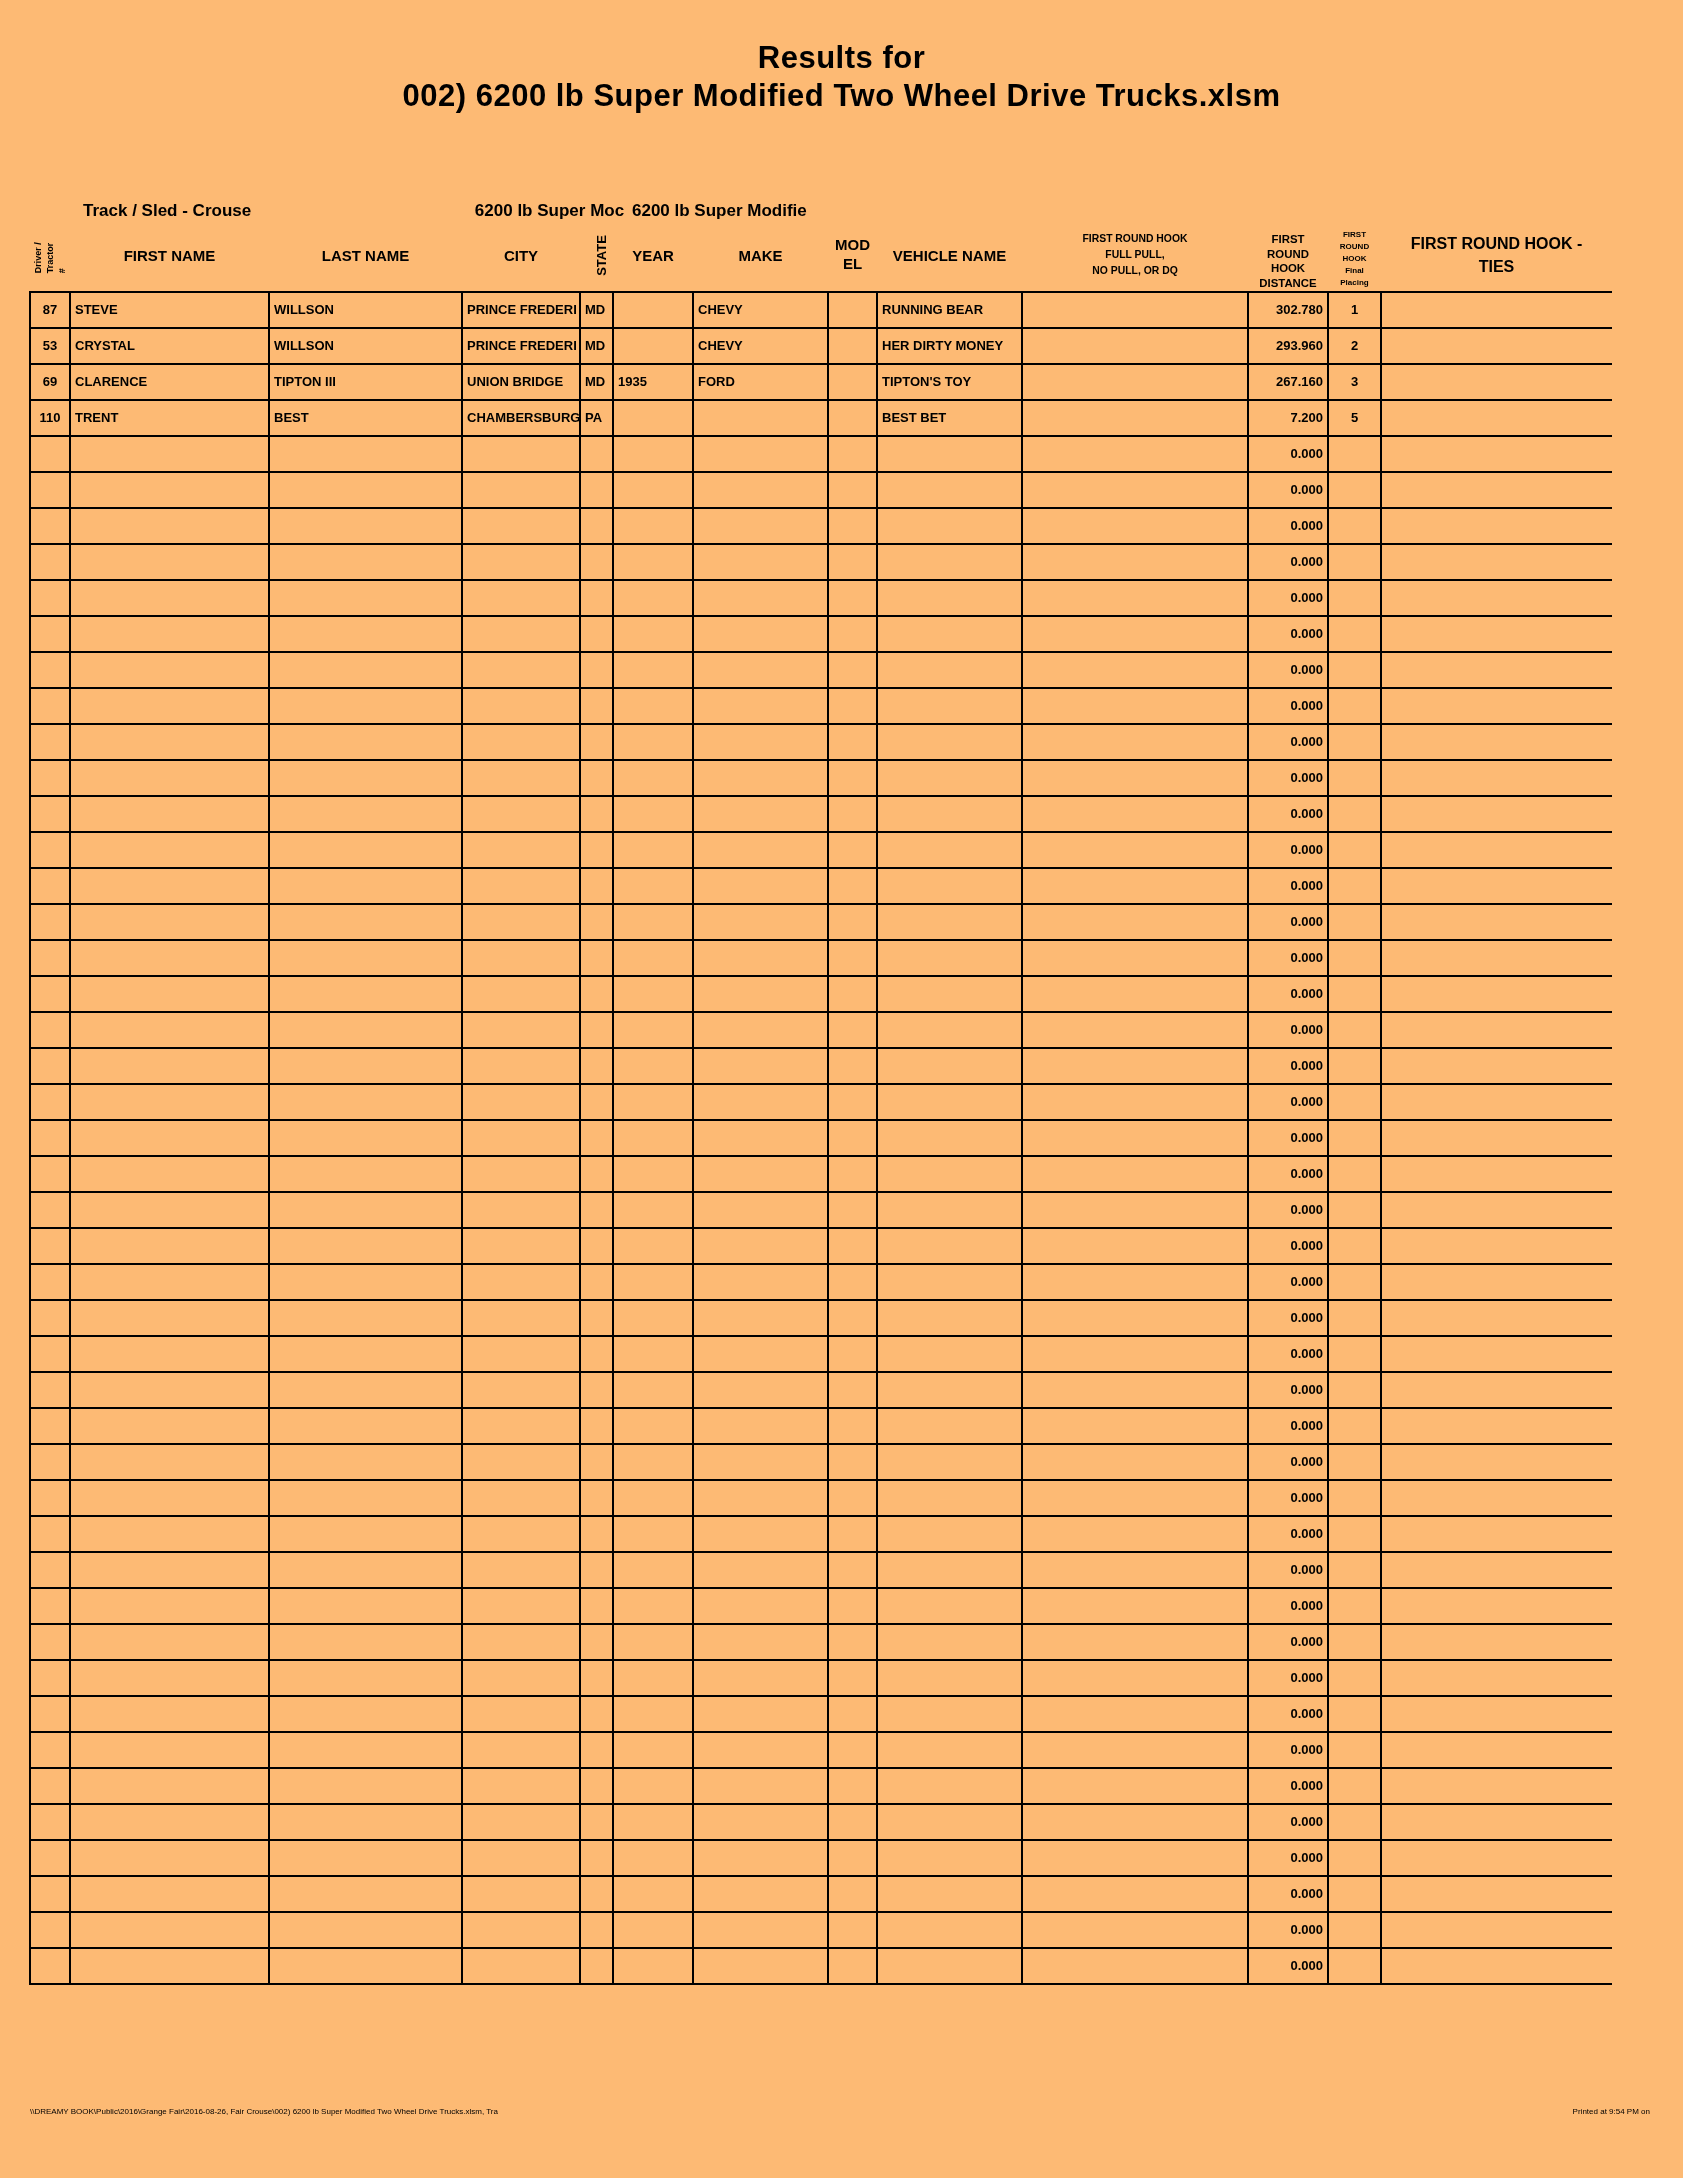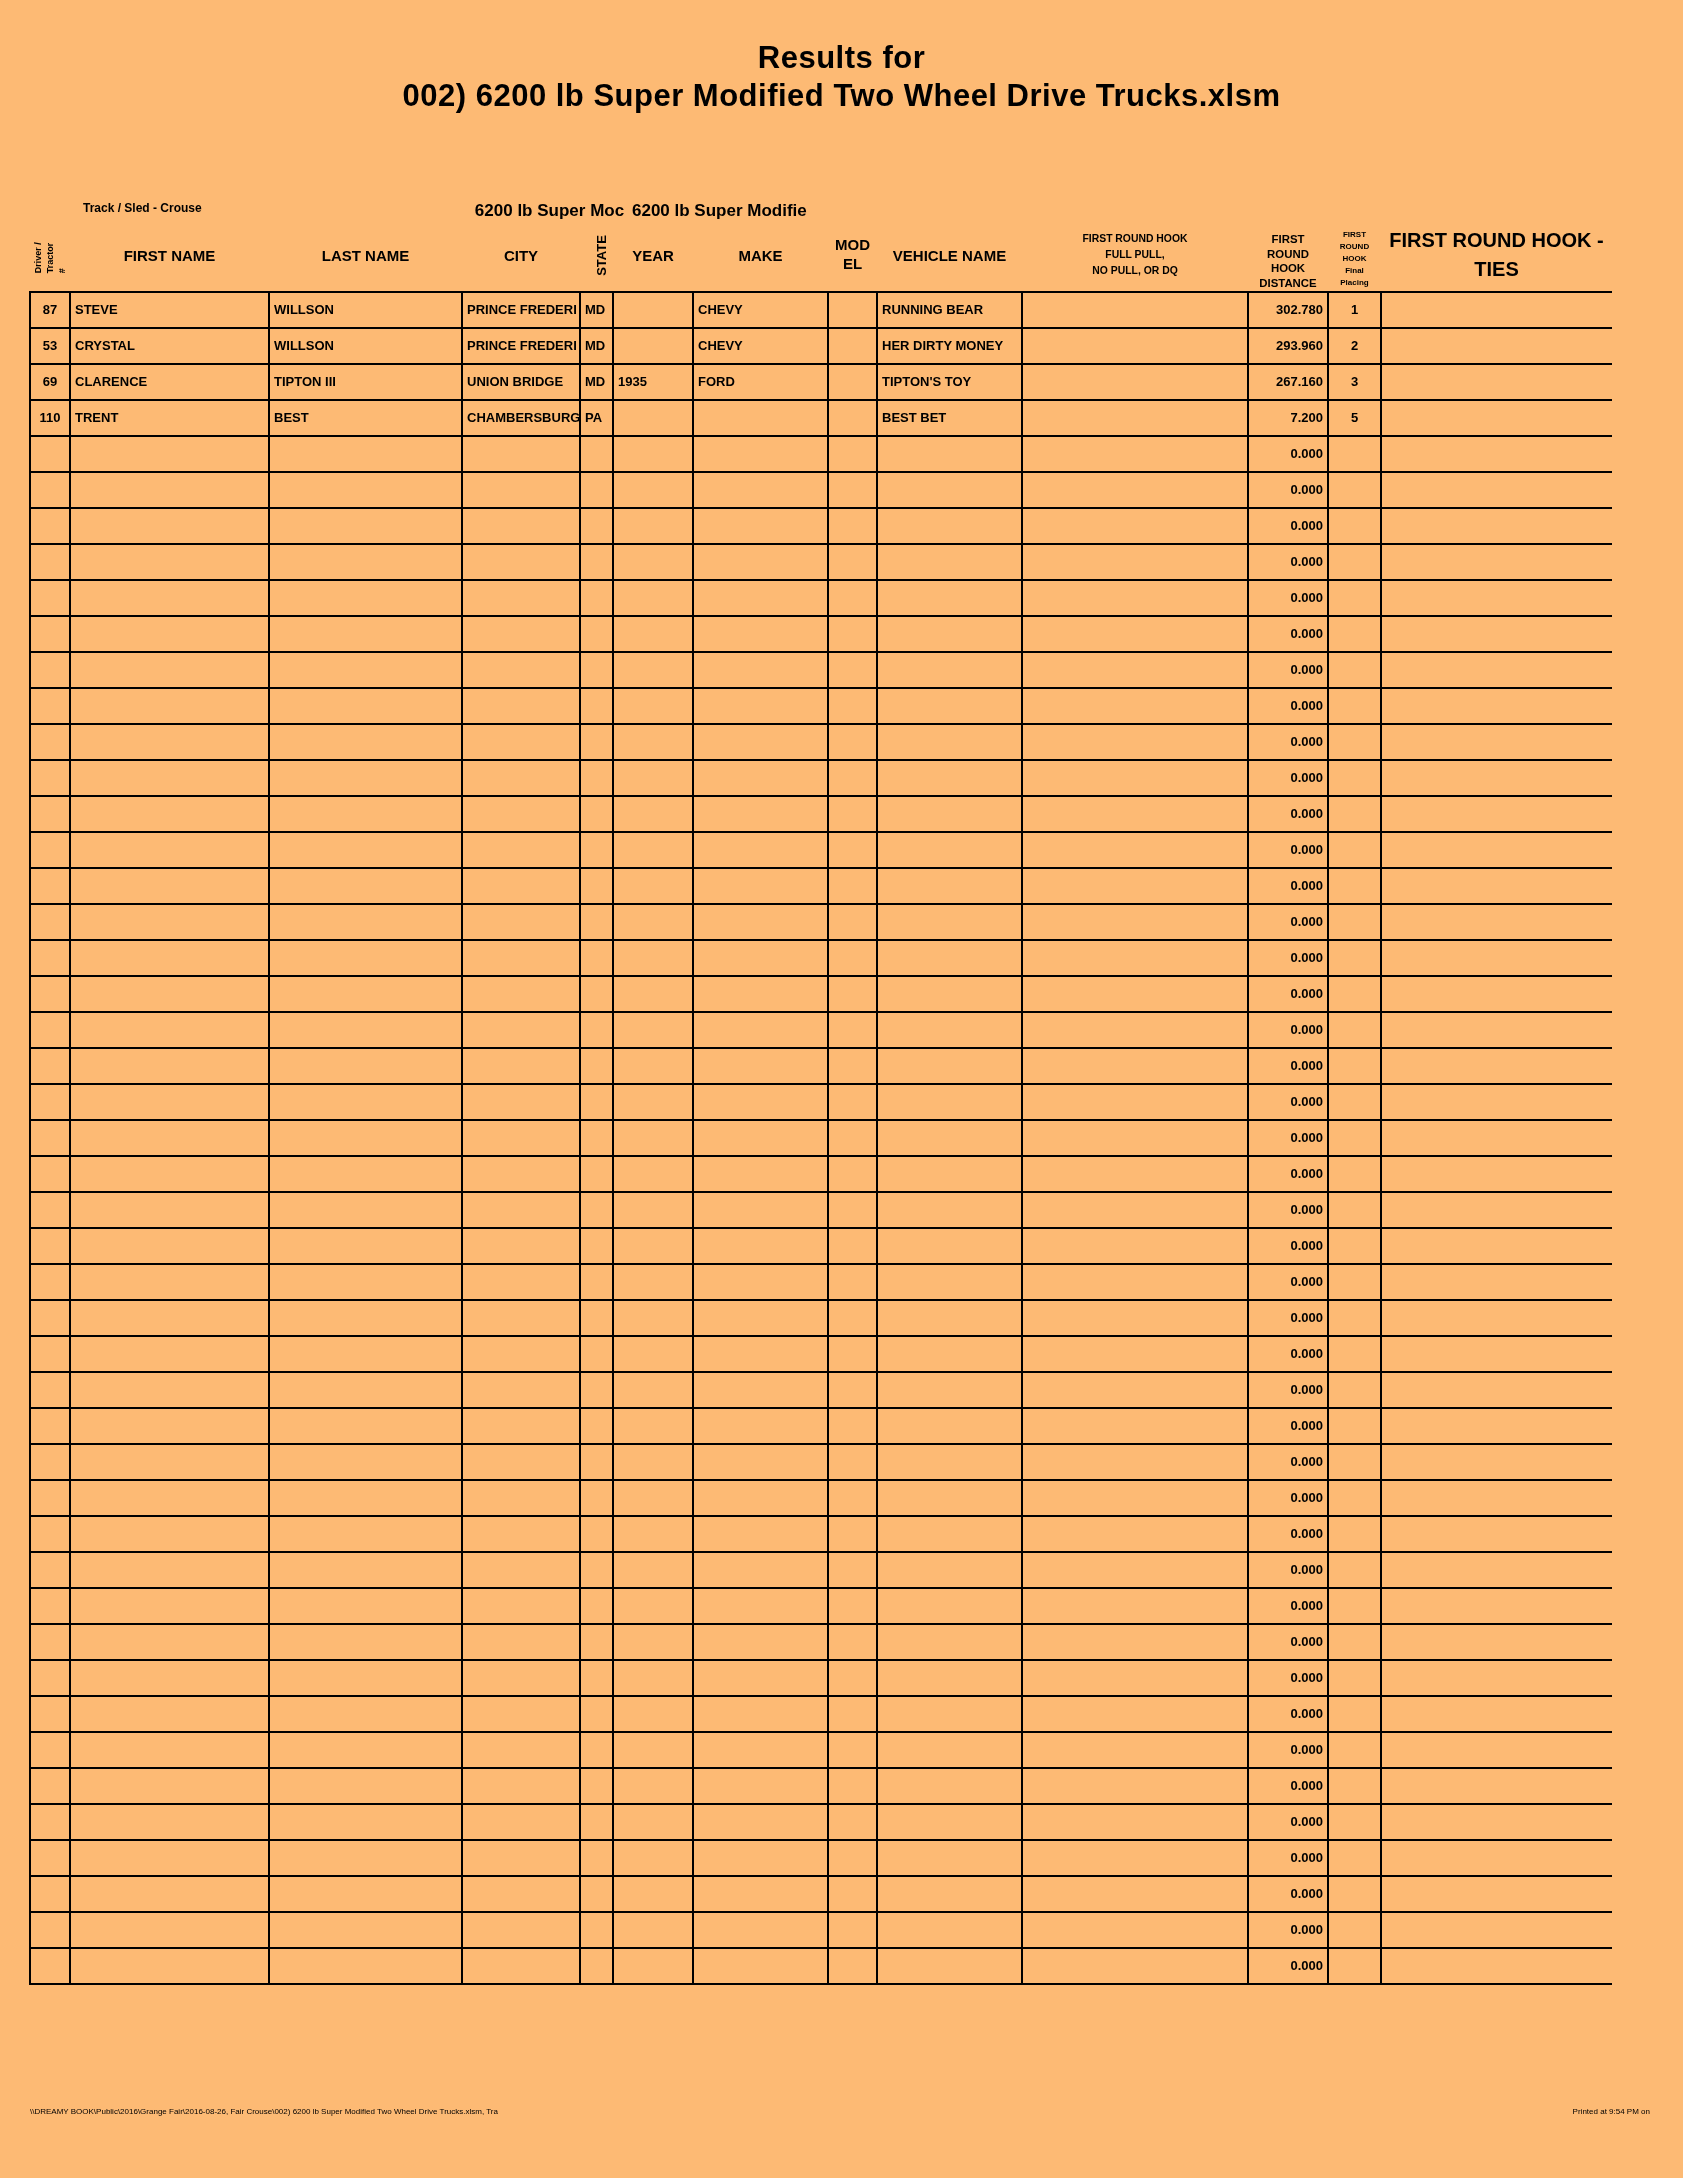--- a/index.html
+++ b/index.html
@@ -8,40 +8,40 @@
     width:1683px; height:2178px;
     background:#fdba74;
     font-family:"Liberation Sans", sans-serif;
     font-weight:bold;
     color:#000;
     overflow:hidden;
   }
   .title1 { position:absolute; top:40px; left:0; width:100%; text-align:center; font-size:31px; letter-spacing:0.5px; }
   .title2 { position:absolute; top:78px; left:0; width:100%; text-align:center; font-size:31px; letter-spacing:0.5px; }
 
-  .track-sled { position:absolute; left:83px;  top:201px; font-size:12px; white-space:nowrap; }
+  .track-sled { position:absolute; left:83px;  top:201px; font-size:17px; white-space:nowrap; }
   .cls-left   { position:absolute; left:470px; top:201px; width:159px; font-size:17px; white-space:nowrap; overflow:hidden;text-align:center; }
   .cls-right  { position:absolute; left:632px; top:201px; width:210px; font-size:17px; white-space:nowrap; overflow:hidden; }
 
   table.results {
     position:absolute; left:29px; top:223px;
     border-collapse:collapse; table-layout:fixed;
     width:1581px;
   }
   thead th {
     border:none; font-weight:bold; text-align:center;
     vertical-align:middle; padding:0 1px 4px 1px;
     white-space:pre-line; overflow:visible;
   }
   th.h-main { font-size:15px; }
   th.h-model{ font-size:15px; line-height:1.25; }
   th.h-full { font-size:10.4px; line-height:1.55; }
   th.h-dist { font-size:11.4px; line-height:1.3; vertical-align:bottom; padding-bottom:0; }
   th.h-plc  { font-size:8px;  line-height:1.5; vertical-align:bottom; padding-bottom:2px; }
-  th.h-ties { font-size:20px; line-height:1.45; }
+  th.h-ties { font-size:16px; line-height:1.45; }
   .vdriver { display:inline-block; transform:rotate(-90deg); font-size:9px; line-height:1.35; white-space:pre-line; text-align:left; }
   .vstate  { display:inline-block; transform:rotate(-90deg); font-size:13px; white-space:nowrap; }
 
   tbody td {
     border:2px solid #000;
     height:34px; line-height:34px;
     font-size:13px; font-weight:bold;
     padding:0 4px;
     white-space:nowrap; overflow:hidden;
     text-align:left;

